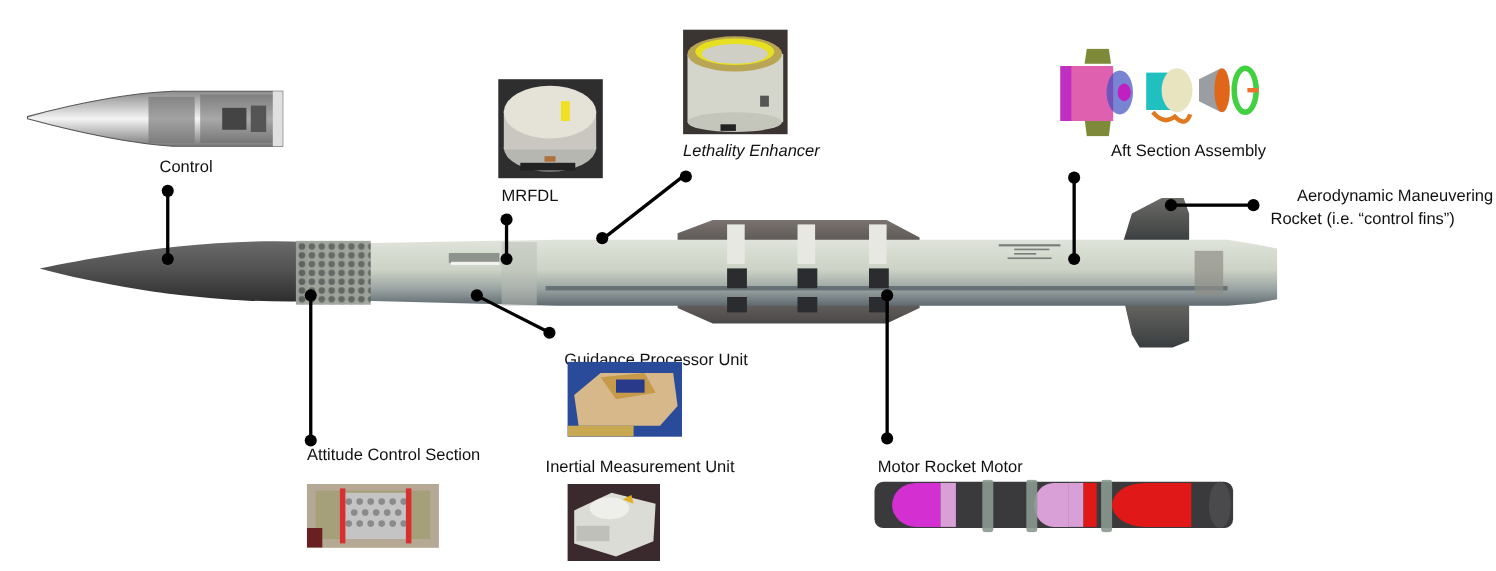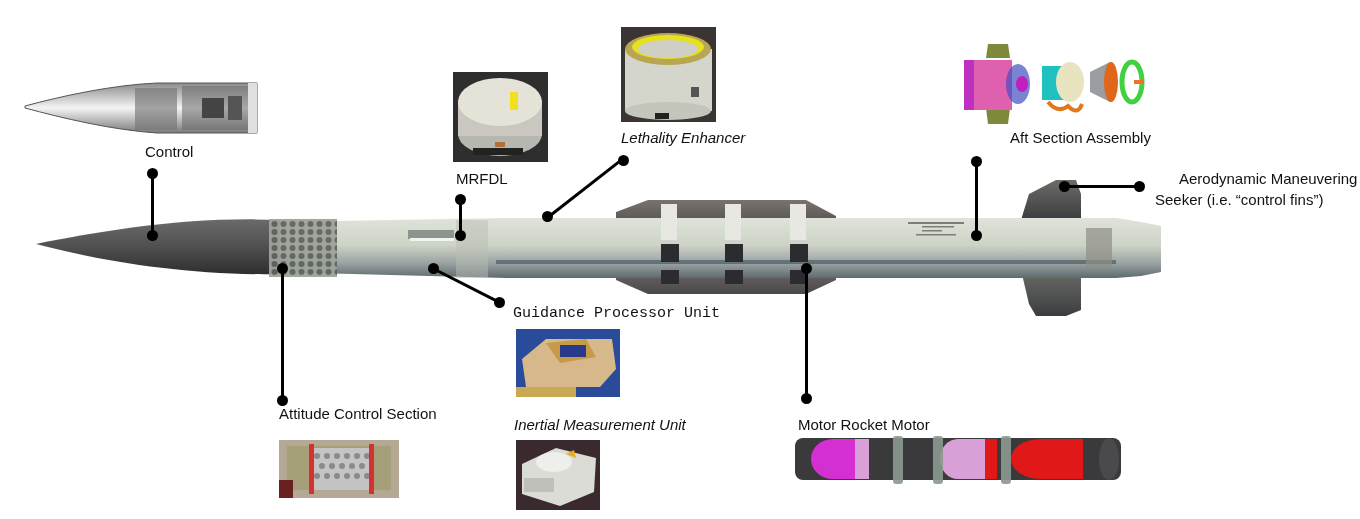--- a/index.html
+++ b/index.html
@@ -160,26 +160,26 @@
 </div>
 <div class="label" style="left:1010px;top:128px;">Aft Section Assembly</div>
 <div class="dot" style="left:971px;top:156px;"></div>
 <div class="vline" style="left:975px;top:161px;height:75px;"></div>
 <div class="dot" style="left:971px;top:230px;"></div>
 
 <div class="dot" style="left:1059px;top:181px;"></div>
 <div class="line" style="left:1064px;top:185px;width:75px;"></div>
 <div class="dot" style="left:1134px;top:181px;"></div>
 <div class="label" style="left:1155px;top:169px;margin-left:24px;">Aerodynamic Maneuvering</div>
-<div class="label" style="left:1155px;top:190px;">Seeker (i.e. “control fins”)</div>
+<div class="label" style="left:1155px;top:190px;">Rocket (i.e. “control fins”)</div>
 
 <div class="dot" style="left:428px;top:263px;"></div>
 <div class="line" style="left:433px;top:267px;width:74px;transform:rotate(27deg);"></div>
 <div class="dot" style="left:494px;top:297px;"></div>
-<div class="label" style="left:513px;top:304px;font-family:Liberation Mono, monospace;">Guidance Processor Unit</div>
+<div class="label" style="left:513px;top:318px;">Guidance Processor Unit</div>
 <div class="photo" style="left:516px;top:329px;width:104px;height:68px;background:#2a4a9a;">
   <svg width="104" height="68" viewBox="0 0 104 68">
     <polygon points="6,30 30,10 96,10 100,40 84,58 10,58" fill="#d6b88a"></polygon>
     <polygon points="30,14 70,10 80,28 44,34" fill="#c79a4a"></polygon>
     <rect x="44" y="16" width="26" height="12" fill="#2a3a8a"></rect>
     <rect x="0" y="58" width="60" height="10" fill="#c8a850"></rect>
   </svg>
 </div>
 
 <div class="dot" style="left:277px;top:263px;"></div>
@@ -208,21 +208,21 @@
         <circle cx="68" cy="36" r="3"></circle>
         <circle cx="78" cy="36" r="3"></circle>
         <circle cx="88" cy="36" r="3"></circle>
     </g>
     <rect x="30" y="4" width="5" height="50" fill="#d83030"></rect>
     <rect x="90" y="4" width="5" height="50" fill="#d83030"></rect>
     <rect x="0" y="40" width="14" height="18" fill="#6a2020"></rect>
   </svg>
 </div>
 
-<div class="label" style="left:514px;top:415px;font-style:italic;">Inertial Measurement Unit</div>
+<div class="label" style="left:496px;top:415px;">Inertial Measurement Unit</div>
 <div class="photo" style="left:516px;top:440px;width:84px;height:70px;background:#3a2a2e;">
   <svg width="84" height="70" viewBox="0 0 84 70">
     <polygon points="6,24 40,8 80,18 78,52 44,66 6,54" fill="#dcdcd6"></polygon>
     <ellipse cx="38" cy="22" rx="18" ry="10" fill="#eeeeea"></ellipse>
     <polygon points="50,14 58,10 60,18" fill="#e0b020"></polygon>
     <rect x="8" y="38" width="30" height="14" fill="#c0c0ba"></rect>
   </svg>
 </div>
 
 <div class="dot" style="left:801px;top:263px;"></div>

